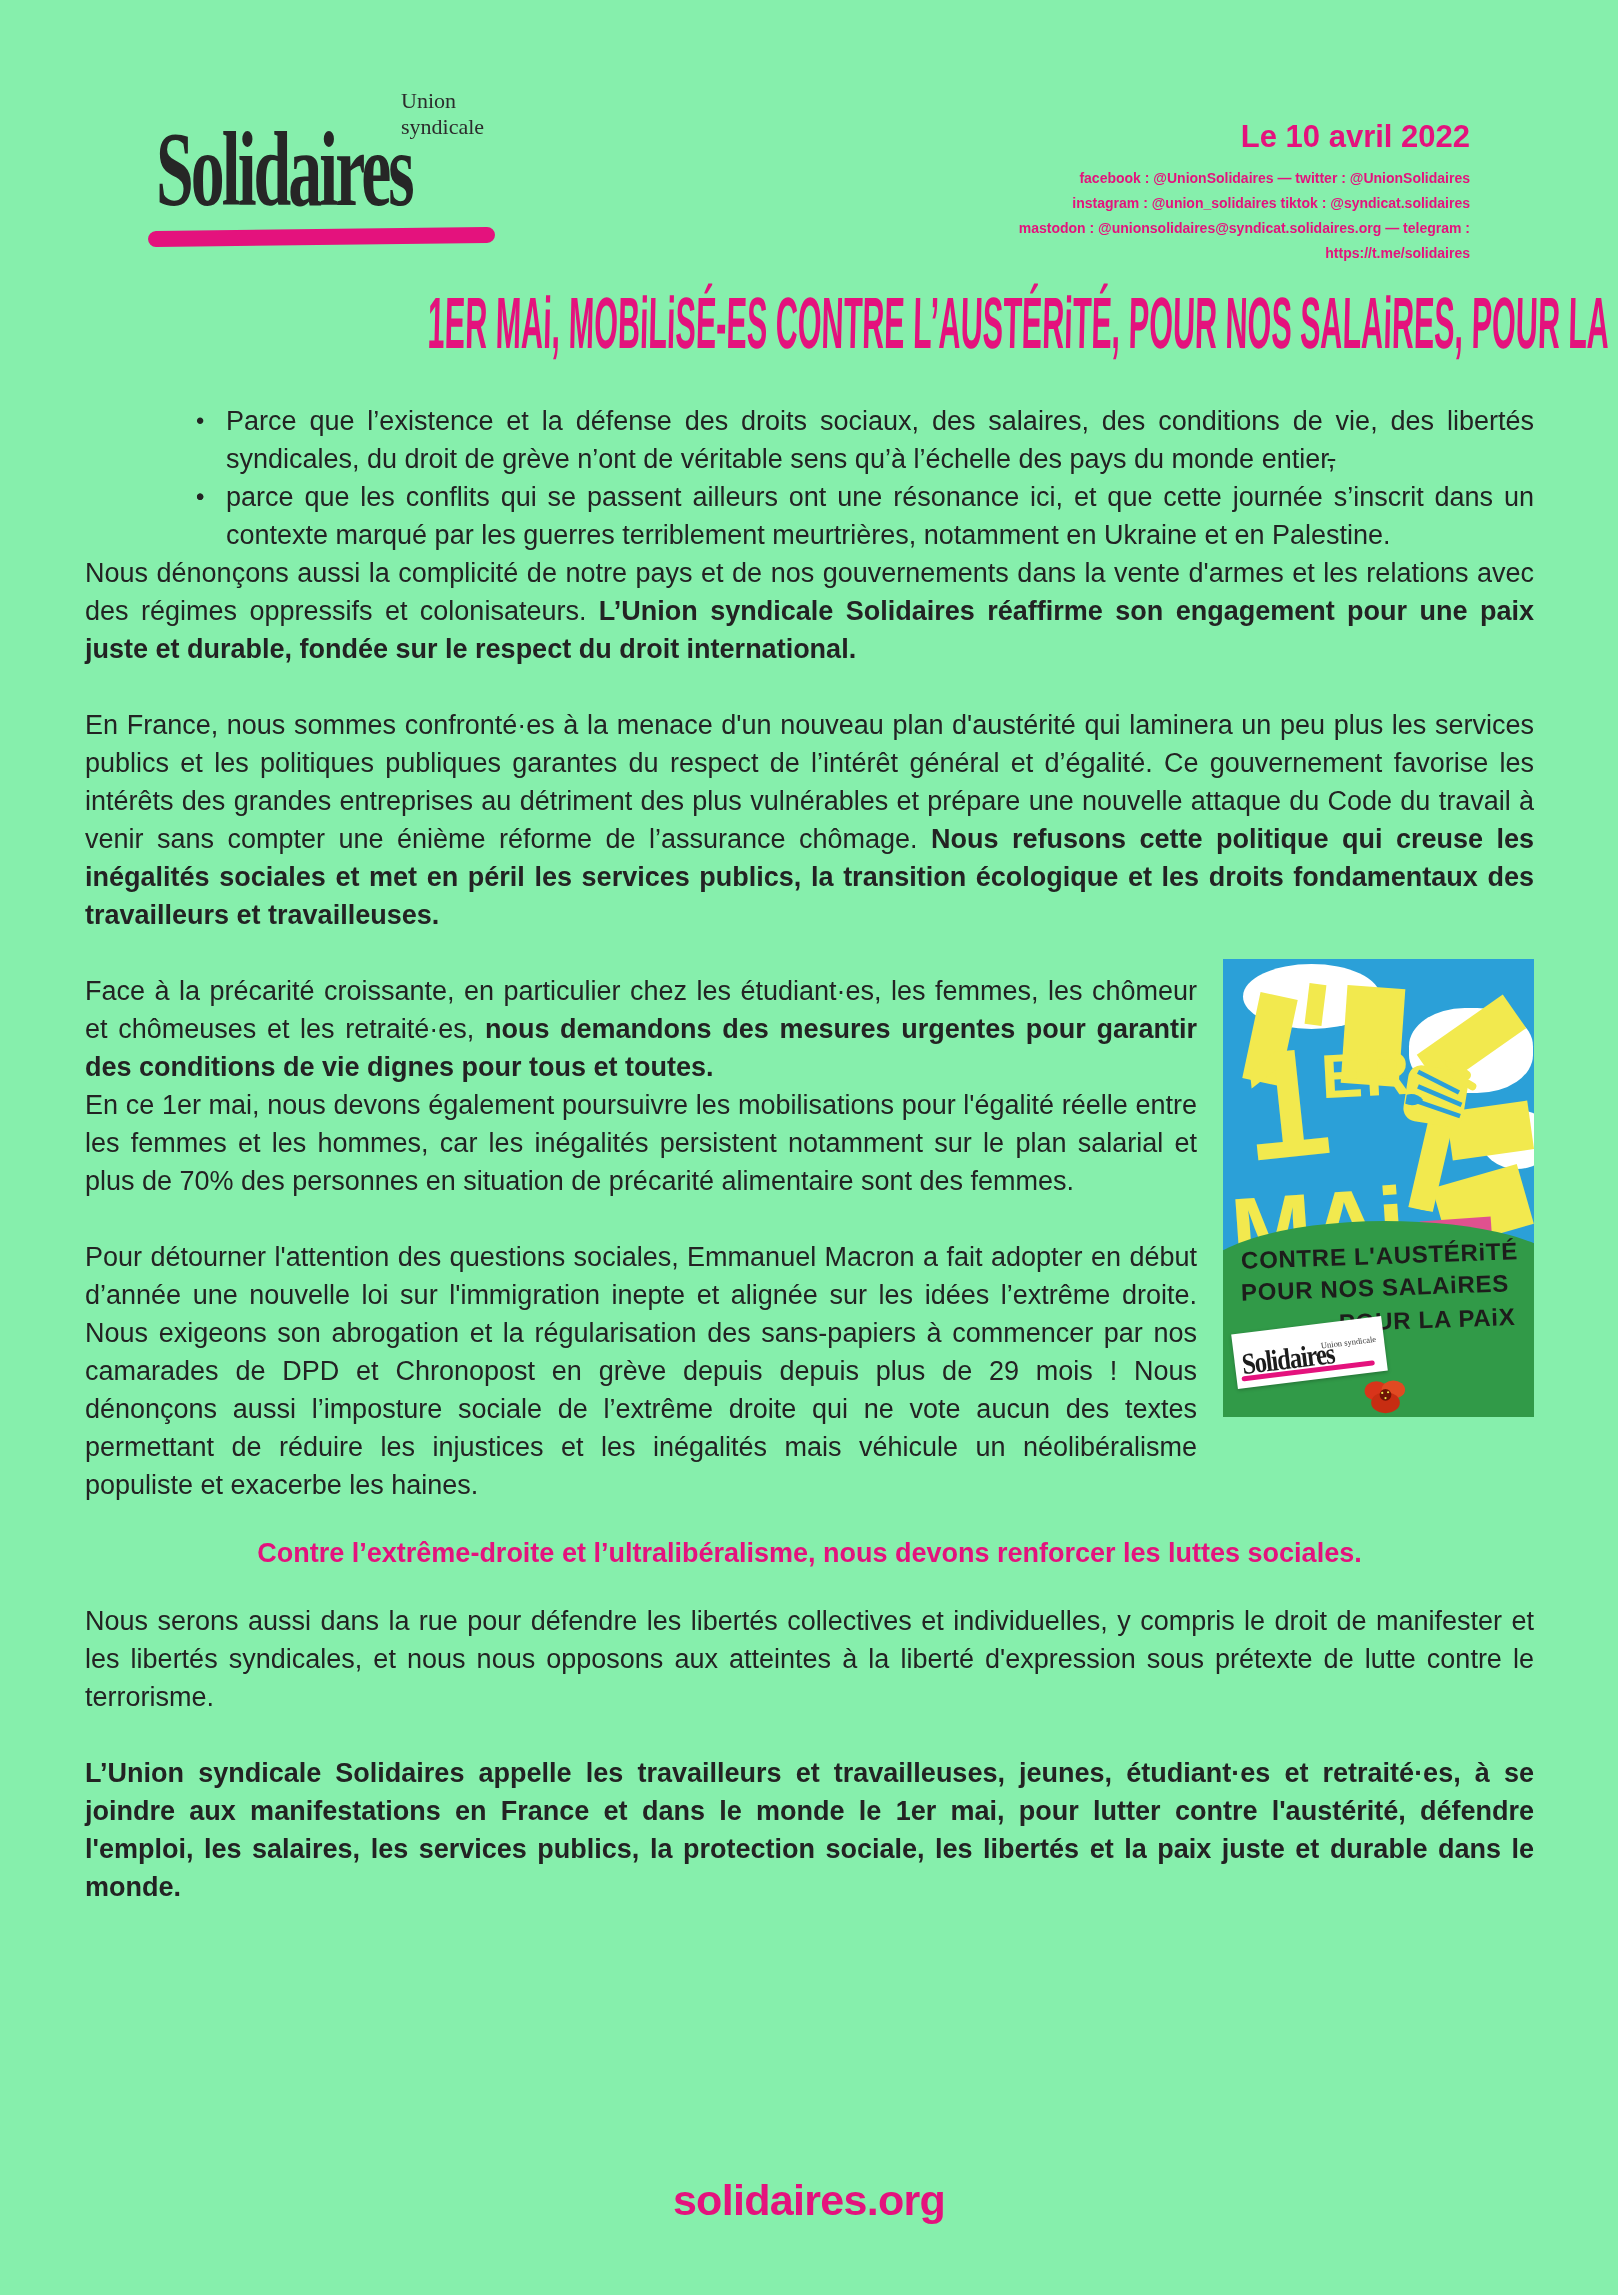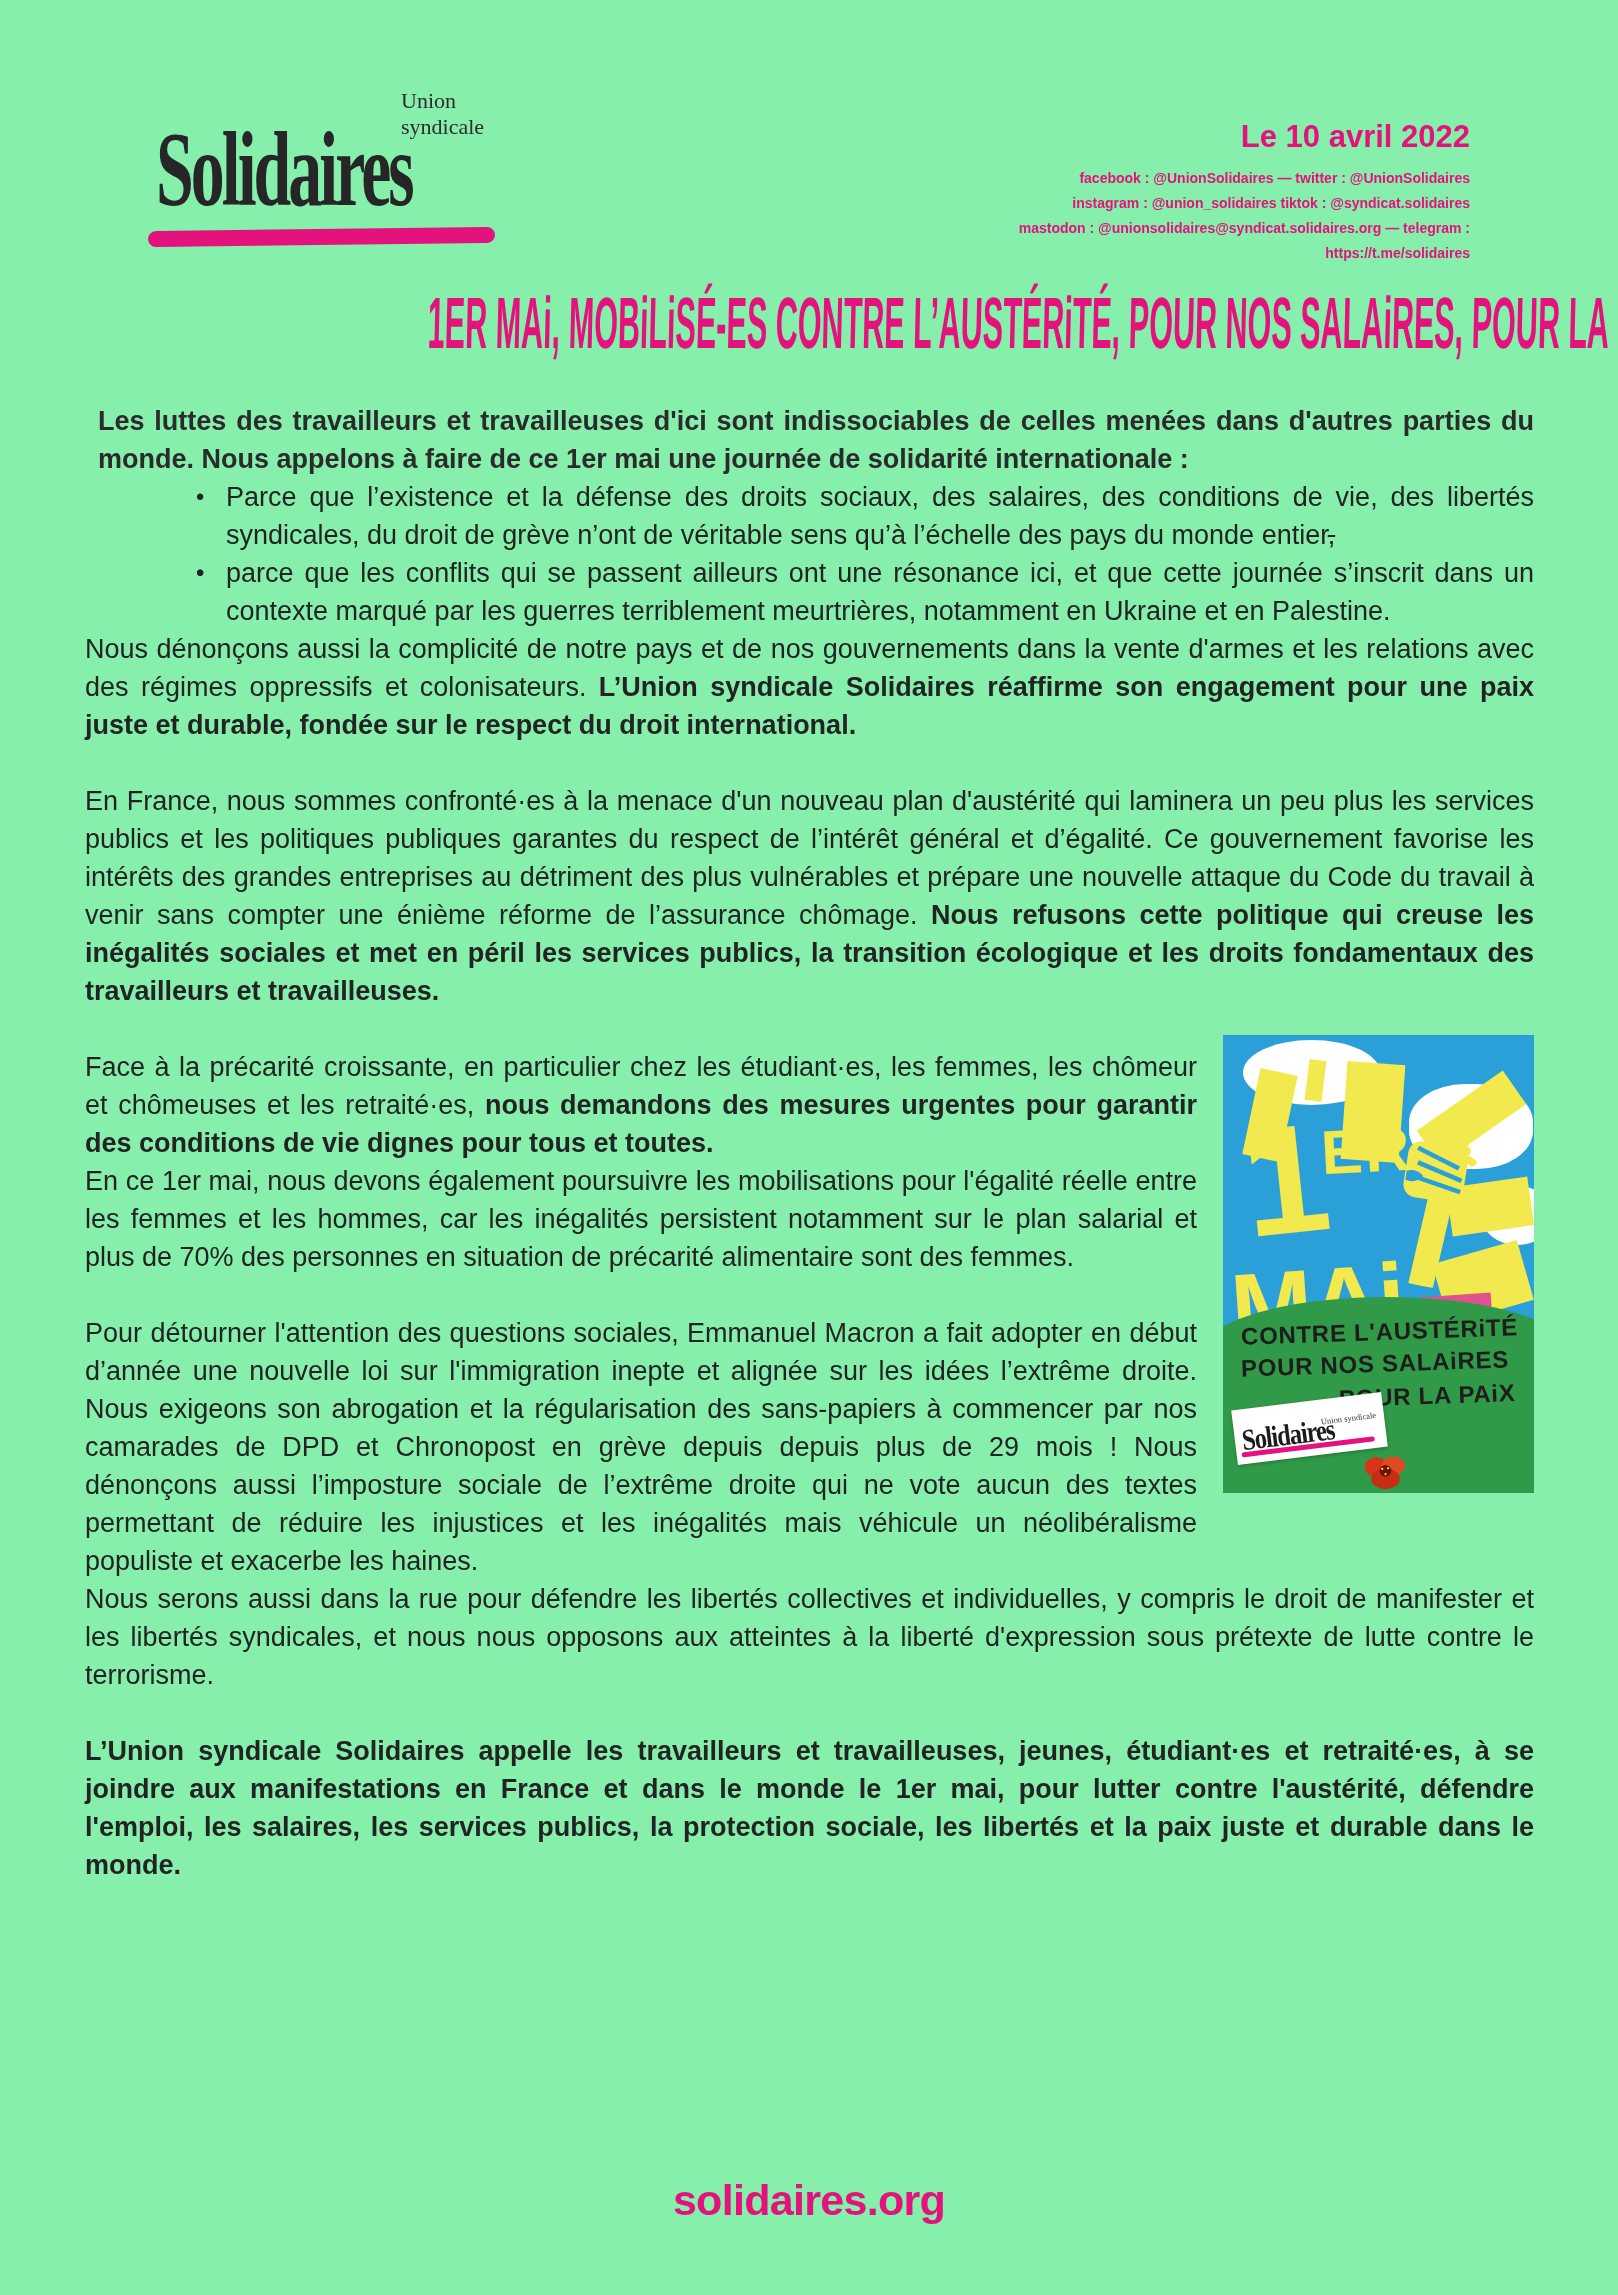--- a/index.html
+++ b/index.html
@@ -102,21 +102,20 @@
       <div class="social-line">instagram : @union_solidaires  tiktok : @syndicat.solidaires</div>
       <div class="social-line">mastodon : @unionsolidaires@syndicat.solidaires.org — telegram :</div>
       <div class="social-line">https://t.me/solidaires</div>
     </div>
   </div>
 
   <div class="headline">1ER MAi, MOBiLiSÉ-ES CONTRE L’AUSTÉRiTÉ, POUR NOS SALAiRES, POUR LA PAiX !</div>
 
   <div class="content">
 
-    <p class="p intro">Les luttes des travailleurs et travailleuses d'ici sont indissociables de celles menées dans d'autres parties du monde. Nous appelons à faire de ce 1er mai une journée de solidarité internationale :</p>
 
     <ul class="bullets">
       <li class="bullet">
         <span class="bullet-dot">•</span><span>Parce que l’existence et la défense des droits sociaux, des salaires, des conditions de vie, des libertés syndicales, du droit de grève n’ont de véritable sens qu’à l’échelle des pays du monde entier</span><span class="struck">,</span>
       </li>
       <li class="bullet">
         <span class="bullet-dot">•</span>
       </li>
       <li class="bullet">
         <span class="bullet-dot">•</span><span>parce que les conflits qui se passent ailleurs ont une résonance ici, et que cette journée s’inscrit dans un contexte marqué par les guerres terriblement meurtrières, notamment en Ukraine et en Palestine.</span>
@@ -173,20 +172,21 @@
           <circle cx="31" cy="27" r="1.7" fill="#f2e94e"></circle>
           <circle cx="40" cy="26" r="1.7" fill="#f2e94e"></circle>
           <circle cx="36" cy="35" r="1.7" fill="#f2e94e"></circle>
         </svg>
       </span>
       <span>Face à la précarité croissante, en particulier chez les étudiant·es, les femmes, les chômeur et chômeuses et les retraité·es, </span><span class="b">nous demandons des mesures urgentes pour garantir des conditions de vie dignes pour tous et toutes.</span><span class="block">En ce 1er mai, nous devons également poursuivre les mobilisations pour l'égalité réelle entre les femmes et les hommes, car les inégalités persistent notamment sur le plan salarial et plus de 70% des personnes en situation de précarité alimentaire sont des femmes.</span>
     </p>
 
     <p class="p gap">Pour détourner l'attention des questions sociales, Emmanuel Macron a fait adopter en début d’année une nouvelle loi sur l'immigration inepte et alignée sur les idées l’extrême droite. Nous exigeons son abrogation et la régularisation des sans-papiers à commencer par nos camarades de DPD et Chronopost en grève depuis depuis plus de 29 mois ! Nous dénonçons aussi l’imposture sociale de l’extrême droite qui ne vote aucun des textes permettant de réduire les injustices et les inégalités mais véhicule un néolibéralisme populiste et exacerbe les haines.</p>
 
+    <p class="p callout">Contre l’extrême-droite et l’ultralibéralisme, nous devons renforcer les luttes sociales.</p>
 
     <p class="p">Nous serons aussi dans la rue pour défendre les libertés collectives et individuelles, y compris le droit de manifester et les libertés syndicales, et nous nous opposons aux atteintes à la liberté d'expression sous prétexte de lutte contre le terrorisme.</p>
 
     <p class="p gap b">L’Union syndicale Solidaires appelle les travailleurs et travailleuses, jeunes, étudiant·es et retraité·es, à se joindre aux manifestations en France et dans le monde le 1er mai, pour lutter contre l'austérité, défendre l'emploi, les salaires, les services publics, la protection sociale, les libertés et la paix juste et durable dans le monde.</p>
 
   </div>
 
   <div class="footer">solidaires.org</div>
 
 </div>

